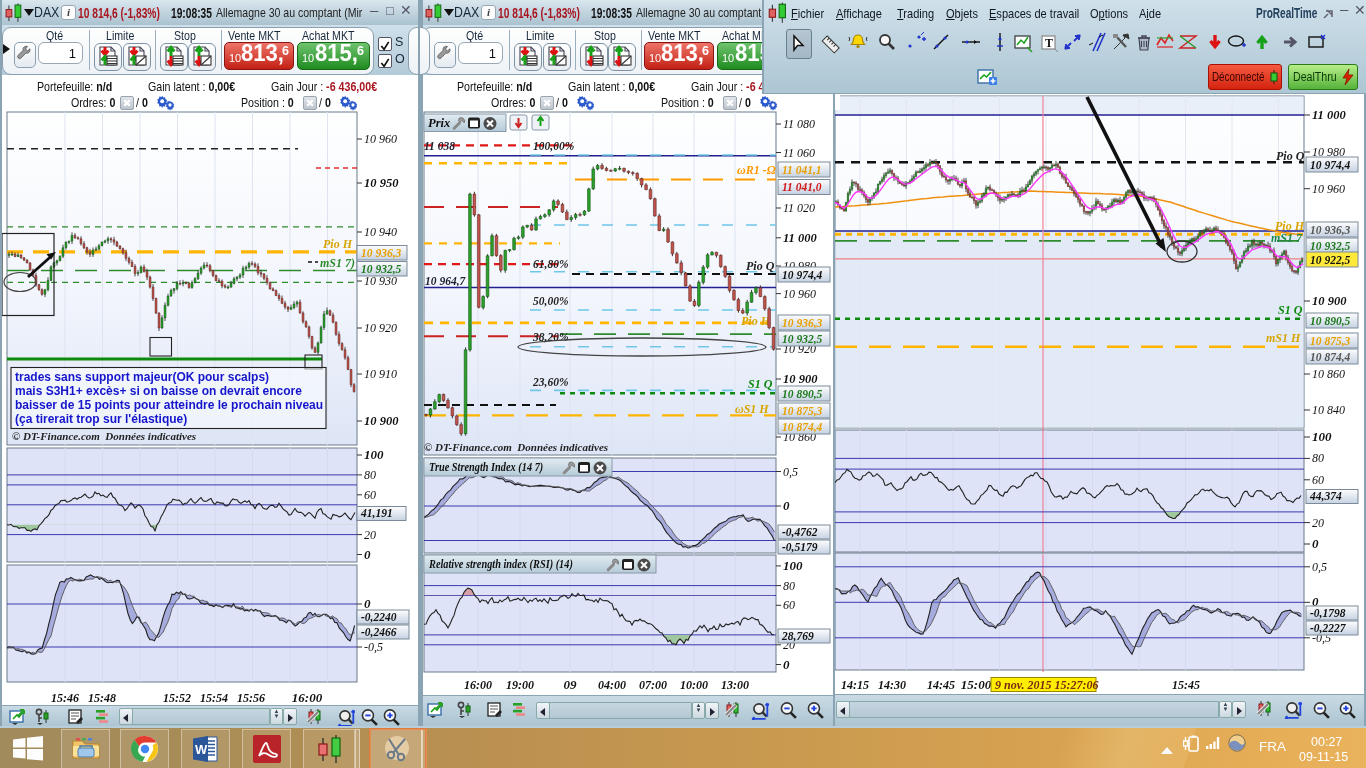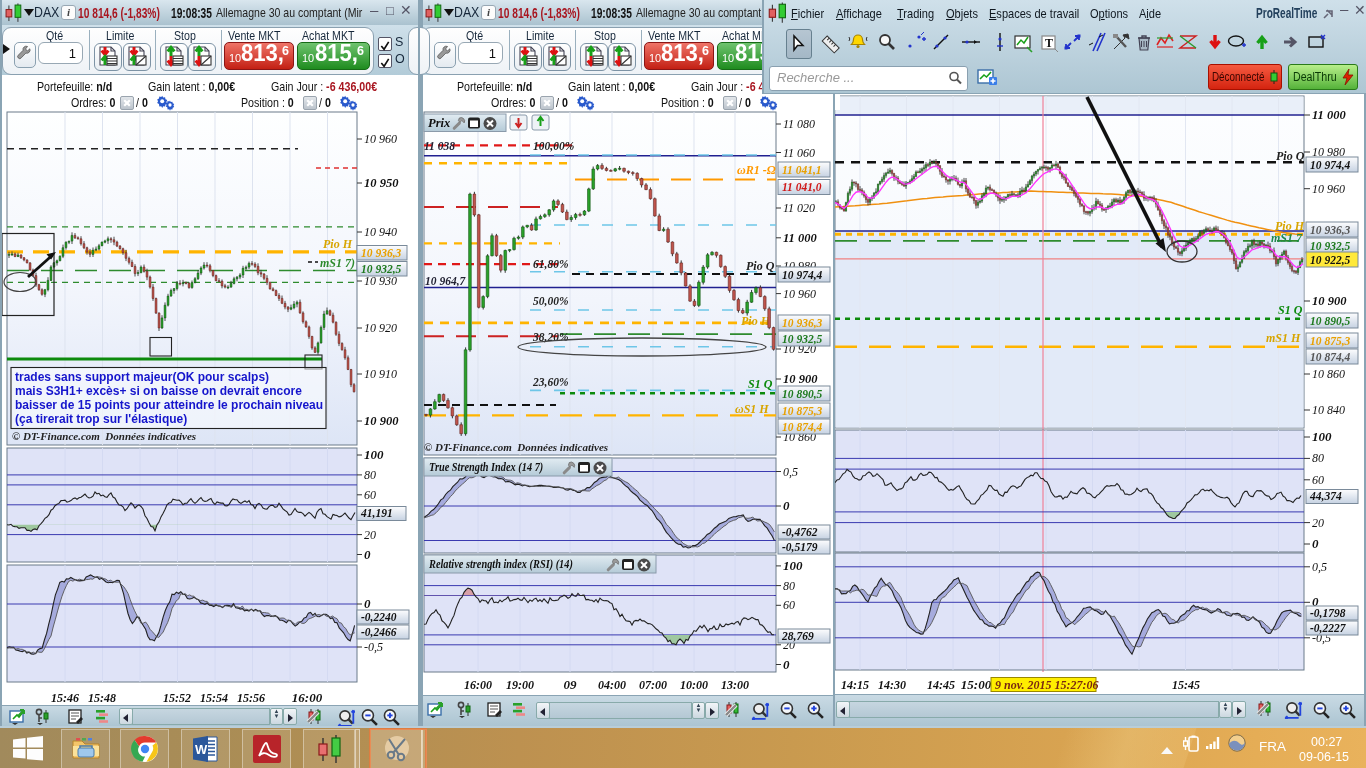--- a/index.html
+++ b/index.html
@@ -1032,27 +1032,20 @@
             <path d="M9 16V6m-4.5 4L9 4.5 13.5 10" fill="none" stroke="#18a018" stroke-width="3.4"></path>
           </svg></div>
         <div style="position:absolute;left:516px;top:2px;width:24px;height:28px;border-radius:3px"><svg width="24" height="28" viewBox="-2 -4 24 28">
             <path d="M2 9h10m-4-4.5L13 9l-5 4.5" fill="none" stroke="#556" stroke-width="3"></path>
           </svg></div>
         <div style="position:absolute;left:541px;top:2px;width:24px;height:28px;border-radius:3px"><svg width="24" height="28" viewBox="-2 -4 24 28">
             <rect x="2" y="4" width="14" height="10" fill="none" stroke="#111" stroke-width="1.4"></rect>
             <path d="M14 2l4 4m0-4l-4 4" stroke="#2233cc" stroke-width="1.4"></path>
           </svg></div>
       </div>
-      <div style="position:absolute;left:5px;top:66px;width:197px;height:23px;background:#fff;border:1.3px solid #8aa0b0;border-radius:3px">
-        <span style="position:absolute;left:7px;top:3px;font-size:13px;font-style:italic;color:#999">Recherche ...</span>
-        <svg style="position:absolute;right:4px;top:3px" width="16" height="16" viewBox="0 0 16 16">
-          <circle cx="7" cy="6.5" r="4" fill="none" stroke="#555" stroke-width="1.6"></circle>
-          <line x1="10" y1="9.5" x2="14" y2="13.5" stroke="#555" stroke-width="2"></line>
-        </svg>
-      </div>
       <svg style="position:absolute;left:212px;top:66px" width="22" height="22" viewBox="0 0 22 22">
         <rect x="2" y="4" width="15" height="13" fill="#fff" stroke="#3a6ea8" stroke-width="1.4"></rect>
         <path d="M4 13l4-4 2.5 2L15 6" stroke="#18a018" stroke-width="1.6" fill="none"></path>
         <rect x="13" y="11" width="8" height="8" fill="#3a7ee8" rx="1"></rect>
         <path d="M17 12.5v5m-2.5-2.5h5" stroke="#fff" stroke-width="1.6"></path>
       </svg>
       <div style="position:absolute;left:444px;top:64px;width:72px;height:24px;background:linear-gradient(#f55a40,#d42410);border:1.3px solid #a81000;border-radius:3px">
         <span style="position:absolute;left:3px;top:5px;font-size:12px;color:#3a0500;white-space:nowrap;transform:scaleX(0.82);transform-origin:0 0">Déconnecté</span>
         <svg style="position:absolute;right:2px;top:5px" width="10" height="14" viewBox="0 0 10 14">
           <line x1="5" y1="0" x2="5" y2="14" stroke="#222"></line>
@@ -1141,14 +1134,14 @@
         <rect x="3.6" y="7" width="2.4" height="5" fill="#fff"></rect>
         <rect x="7.2" y="4.5" width="2.4" height="7.5" fill="#fff"></rect>
         <rect x="10.8" y="0" width="2.4" height="12" fill="#fff"></rect>
       </svg>
       <svg style="position:absolute;left:1228px;top:6px" width="18" height="18" viewBox="0 0 18 18">
         <circle cx="9" cy="9" r="8.2" fill="#f3cf8e" stroke="#7a6a4a"></circle>
         <path d="M1 10c3-4 7-4 10-1s5 2 6-1v1a8.2 8.2 0 01-16.2 1z" fill="#7a90bd"></path>
       </svg>
       <span style="position:absolute;left:1259px;top:11px;font-size:13.5px;color:#fff">FRA</span>
       <span style="position:absolute;left:1311px;top:7px;font-size:12.5px;color:#fff">00:27</span>
-      <span style="position:absolute;left:1299px;top:22px;font-size:12.5px;color:#fff">09-06-15</span>
+      <span style="position:absolute;left:1299px;top:22px;font-size:12.5px;color:#fff">09-11-15</span>
     </div>
   </div>
 </body></html>

